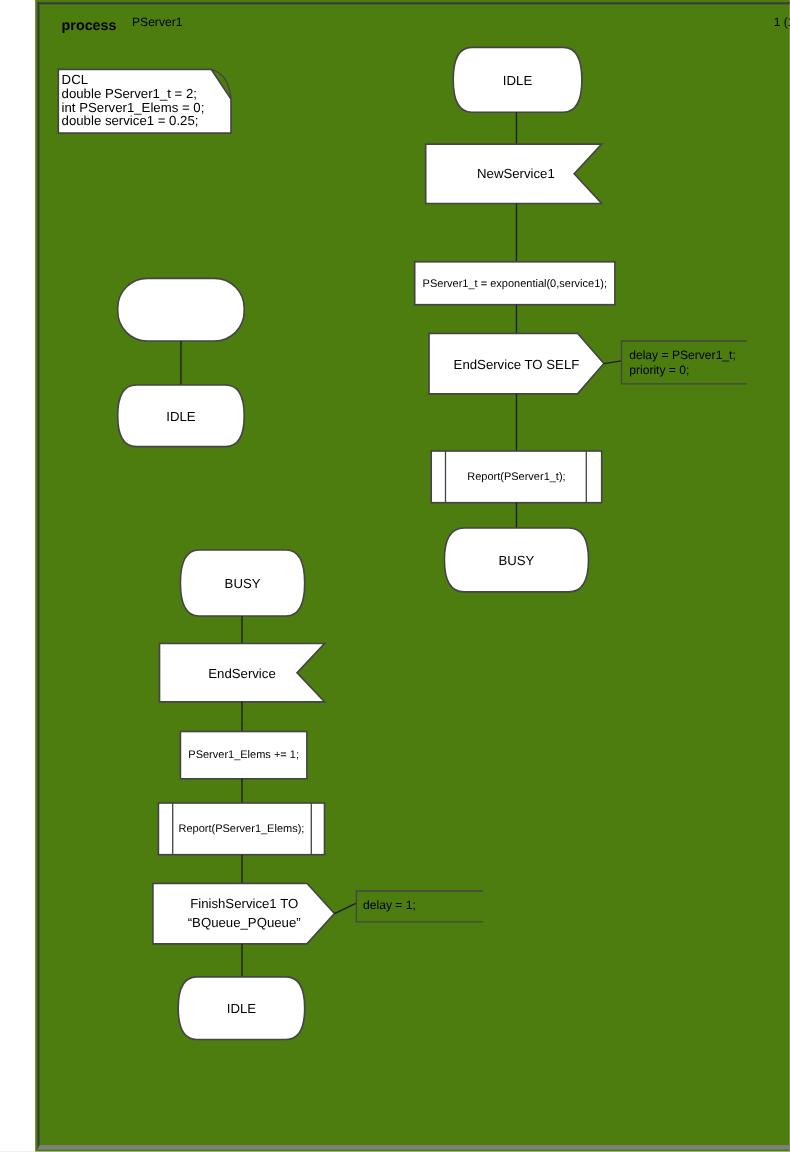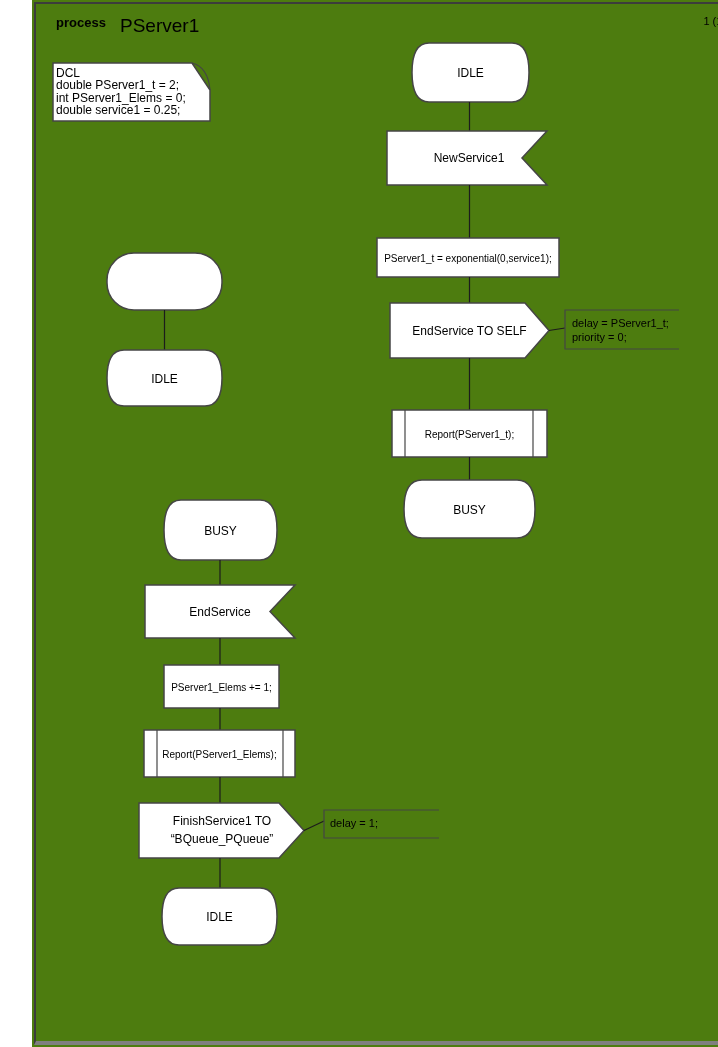--- a/index.html
+++ b/index.html
@@ -11,21 +11,21 @@
     overflow:hidden;
     margin-left:32px;
   }
   .frame{
     position:absolute;left:2px;top:2px;right:2px;bottom:2px;
     border:2px solid #3c3c3c;
     border-bottom:4px solid #7f7f7f;
     pointer-events:none;
   }
   .hdr-kind{position:absolute;left:24px;top:15px;font-size:13px;font-weight:bold;color:#000;}
-  .hdr-name{position:absolute;left:88px;top:15px;font-size:19px;color:#000;}
+  .hdr-name{position:absolute;left:88px;top:15px;font-size:11px;color:#000;}
   .hdr-page{position:absolute;right:24px;top:15px;font-size:11px;color:#000;}
   svg.diagram{position:absolute;left:0;top:0;}
   svg.diagram text{
     font-family:"Liberation Sans", sans-serif;
     fill:#000000;
   }
   .shape{fill:#ffffff;stroke:#454545;stroke-width:1.5;}
   .thin{fill:none;stroke:#454545;stroke-width:1.2;}
   .flow{stroke:#1c1c1c;stroke-width:1.2;}
   .t12{font-size:12px;}

